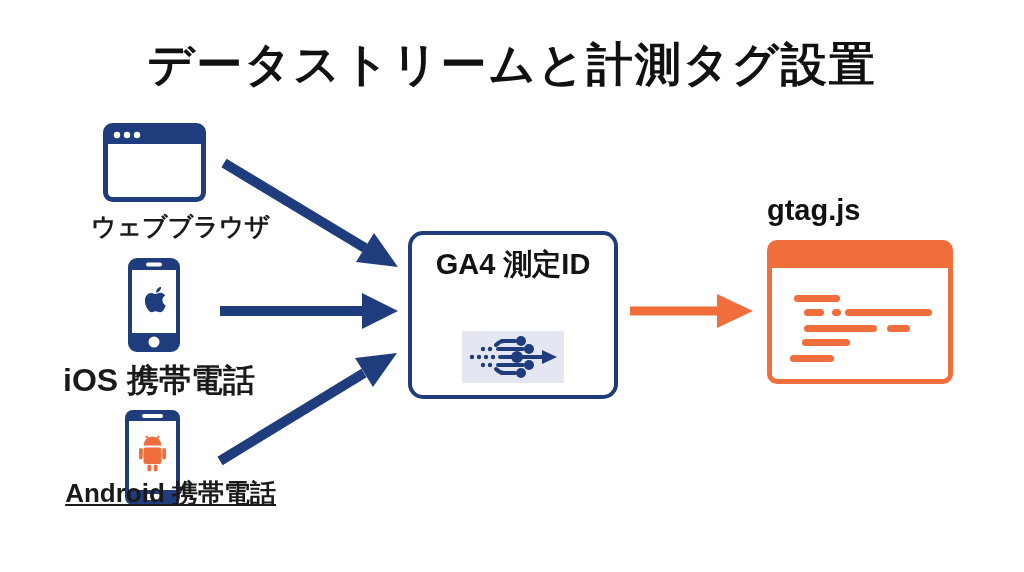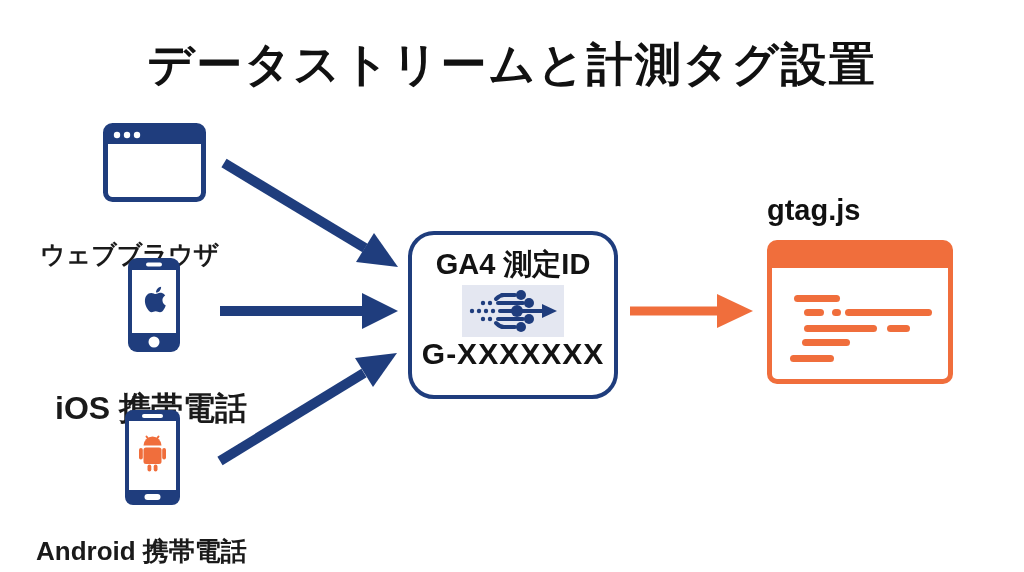--- a/index.html
+++ b/index.html
@@ -14,38 +14,38 @@
   body{font-family:"Liberation Sans","DejaVu Sans",sans-serif;}
   .canvas{
     position:relative;width:1024px;height:572px;background:var(--background);
     overflow:hidden;margin:0 auto;
   }
   .title{
     position:absolute;left:0;top:34px;width:1024px;text-align:center;
     font-size:46px;font-weight:700;letter-spacing:2px;color:var(--text);
   }
   .src-label{
-    position:absolute;font-weight:700;color:#1a1a1a;text-align:left;white-space:nowrap;margin-top:28px;
+    position:absolute;font-weight:700;color:#1a1a1a;text-align:right;white-space:nowrap;
   }
   .label-web{left:40px;top:210px;width:230px;font-size:25px;}
   .label-ios{left:55px;top:359px;width:200px;font-size:32px;}
-  .label-android{left:36px;top:506px;width:240px;font-size:26px;}
+  .label-android{left:36px;top:476px;width:240px;font-size:26px;text-decoration:underline;}
   .icon-abs{position:absolute;display:block;}
   .browser-icon{left:103px;top:123px;}
   .iphone-icon{left:128px;top:258px;}
   .android-icon{left:125px;top:410px;}
   .arrows{position:absolute;left:0;top:0;width:1024px;height:572px;pointer-events:none;}
   .navy-stroke{stroke:var(--navy);}
   .navy-fill{fill:var(--navy);}
   .orange-stroke{stroke:var(--orange);}
   .orange-fill{fill:var(--orange);}
   .ga4-box{
     position:absolute;left:408px;top:231px;width:210px;height:168px;
-    background:#ffffff;border:4px solid var(--navy);border-radius:26px;
-    display:flex;flex-direction:column;align-items:center;
+    background:#ffffff;border:4px solid var(--navy);border-radius:15px;
+    display:flex;flex-direction:column;align-items:center;justify-content:space-between;
     padding:10px 0 12px 0;
   }
   .ga4-title{font-size:29px;font-weight:700;color:#131313;white-space:nowrap;}
   .ga4-id{font-size:30px;font-weight:700;color:#131313;letter-spacing:1px;white-space:nowrap;}
   .stream-icon{display:block;}
   .gtag-label{
     position:absolute;left:767px;top:194px;width:186px;
     font-size:29px;font-weight:700;color:#111;
   }
   .code-window{
@@ -156,21 +156,20 @@
       </g>
       <g class="navy-fill">
         <circle cx="59" cy="10" r="5"></circle>
         <circle cx="67" cy="18" r="5"></circle>
         <circle cx="55" cy="26" r="6"></circle>
         <circle cx="67" cy="34" r="5"></circle>
         <circle cx="59" cy="42" r="5"></circle>
         <polygon points="80,19 95,26 80,33"></polygon>
       </g>
     </svg>
-    <div class="ga4-id">G-XXXXXXX</div>
   </div>
 
   <div class="gtag-label">gtag.js</div>
   <div class="code-window">
     <div class="code-titlebar"></div>
     <div class="code-line cl1"></div>
     <div class="code-line cl2a"></div>
     <div class="code-line cl2b"></div>
     <div class="code-line cl2c"></div>
     <div class="code-line cl3a"></div>

